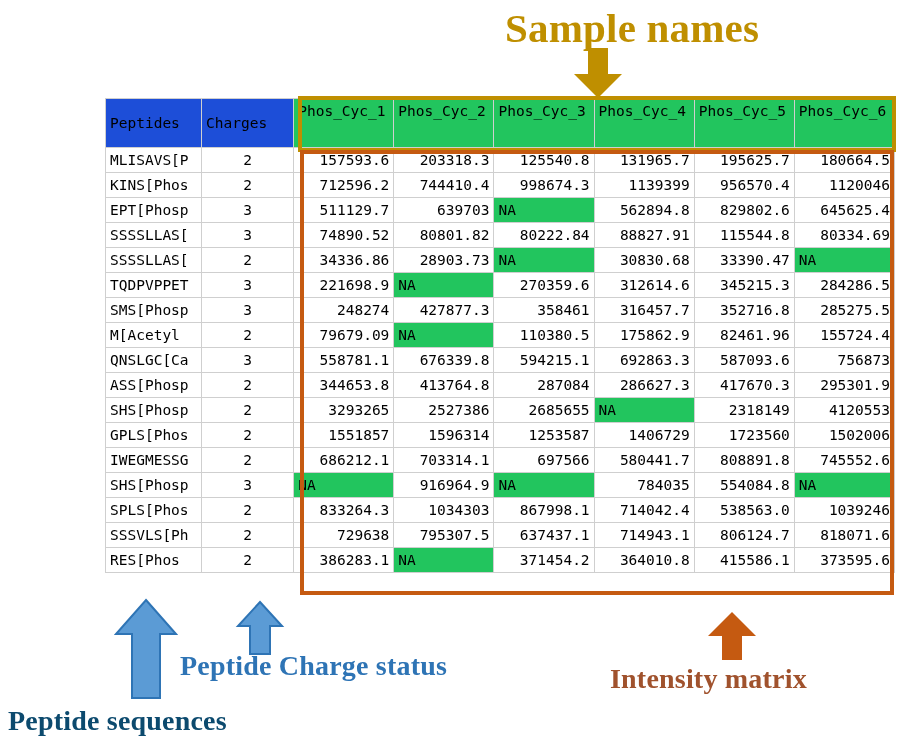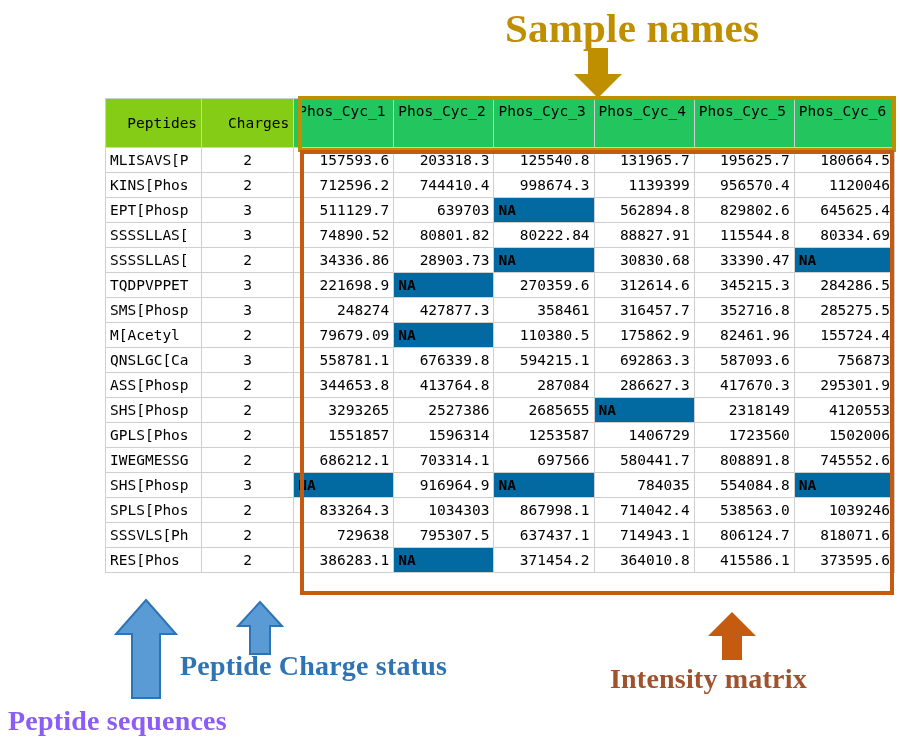--- a/index.html
+++ b/index.html
@@ -25,21 +25,21 @@
     color:#bf8f00;
   }
   #cap-charge{
     left:180px; top:650px;
     font-size:28px;
     color:#2e74b5;
   }
   #cap-seq{
     left:8px; top:705px;
     font-size:28px;
-    color:#8b5cf6;
+    color:#0c4a6e;
   }
   #cap-intensity{
     left:610px; top:663px;
     font-size:28px;
     color:#a0522d;
   }
 
   
   .arrow{position:absolute;}
 
@@ -65,22 +65,22 @@
   }
   th,td{
     border:1px solid #cfcfcf;
     padding:0 4px;
     height:24px;
     line-height:24px;
     overflow:hidden;
     white-space:nowrap;
   }
   th.hdr-blue{
-    background:#84cc16;
-    text-align:right;
+    background:#1d4ed8;
+    text-align:left;
     font-weight:normal;
     height:46px;
     line-height:46px;
     vertical-align:middle;
   }
   th.hdr-yellow{
     background:#22c55e;
     text-align:left;
     font-weight:normal;
     height:46px;
@@ -97,22 +97,21 @@
   td.chg{
     text-align:center;
     background:#fff;
   }
   td.val{
     text-align:right;
     background:#fff;
   }
   td.na{
     text-align:left;
-    background:#0369a1;
-    font-weight:bold;
+    background:#22c55e;
   }
 
   
   col.c-pep{width:96px;}
   col.c-chg{width:92px;}
   col.c-val{width:100px;}
 
   
   #box-yellow{
     position:absolute;

